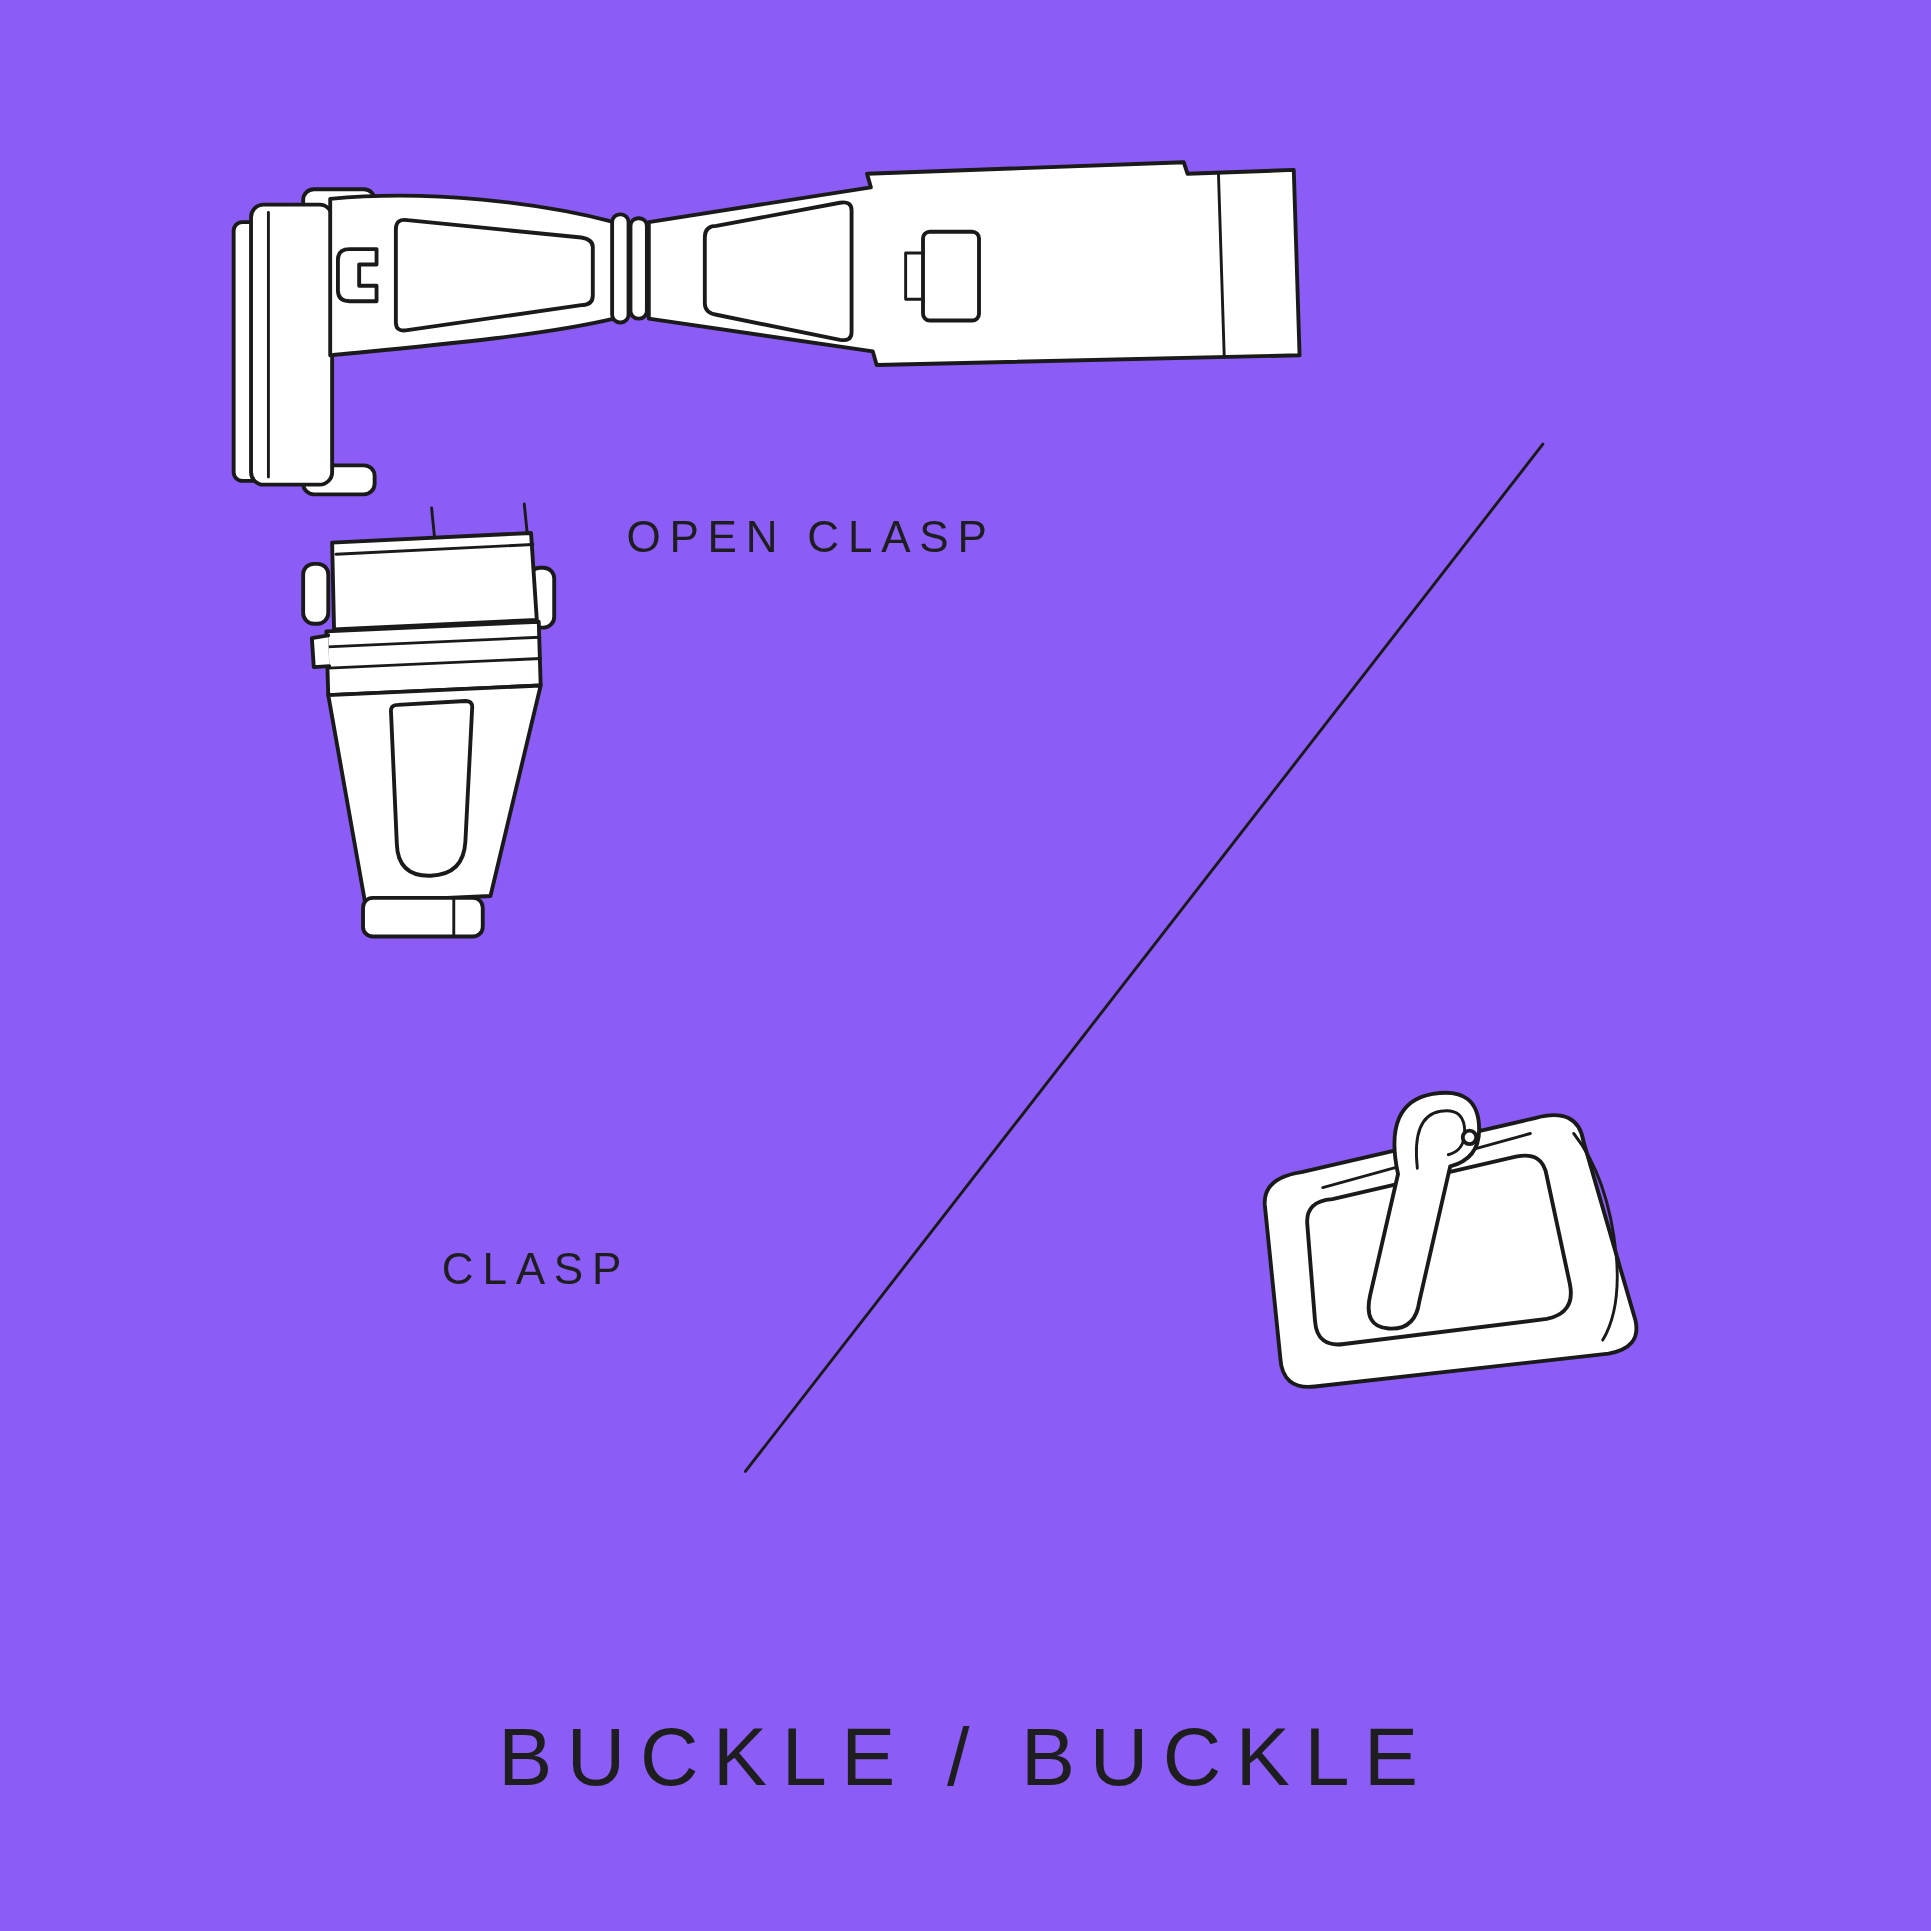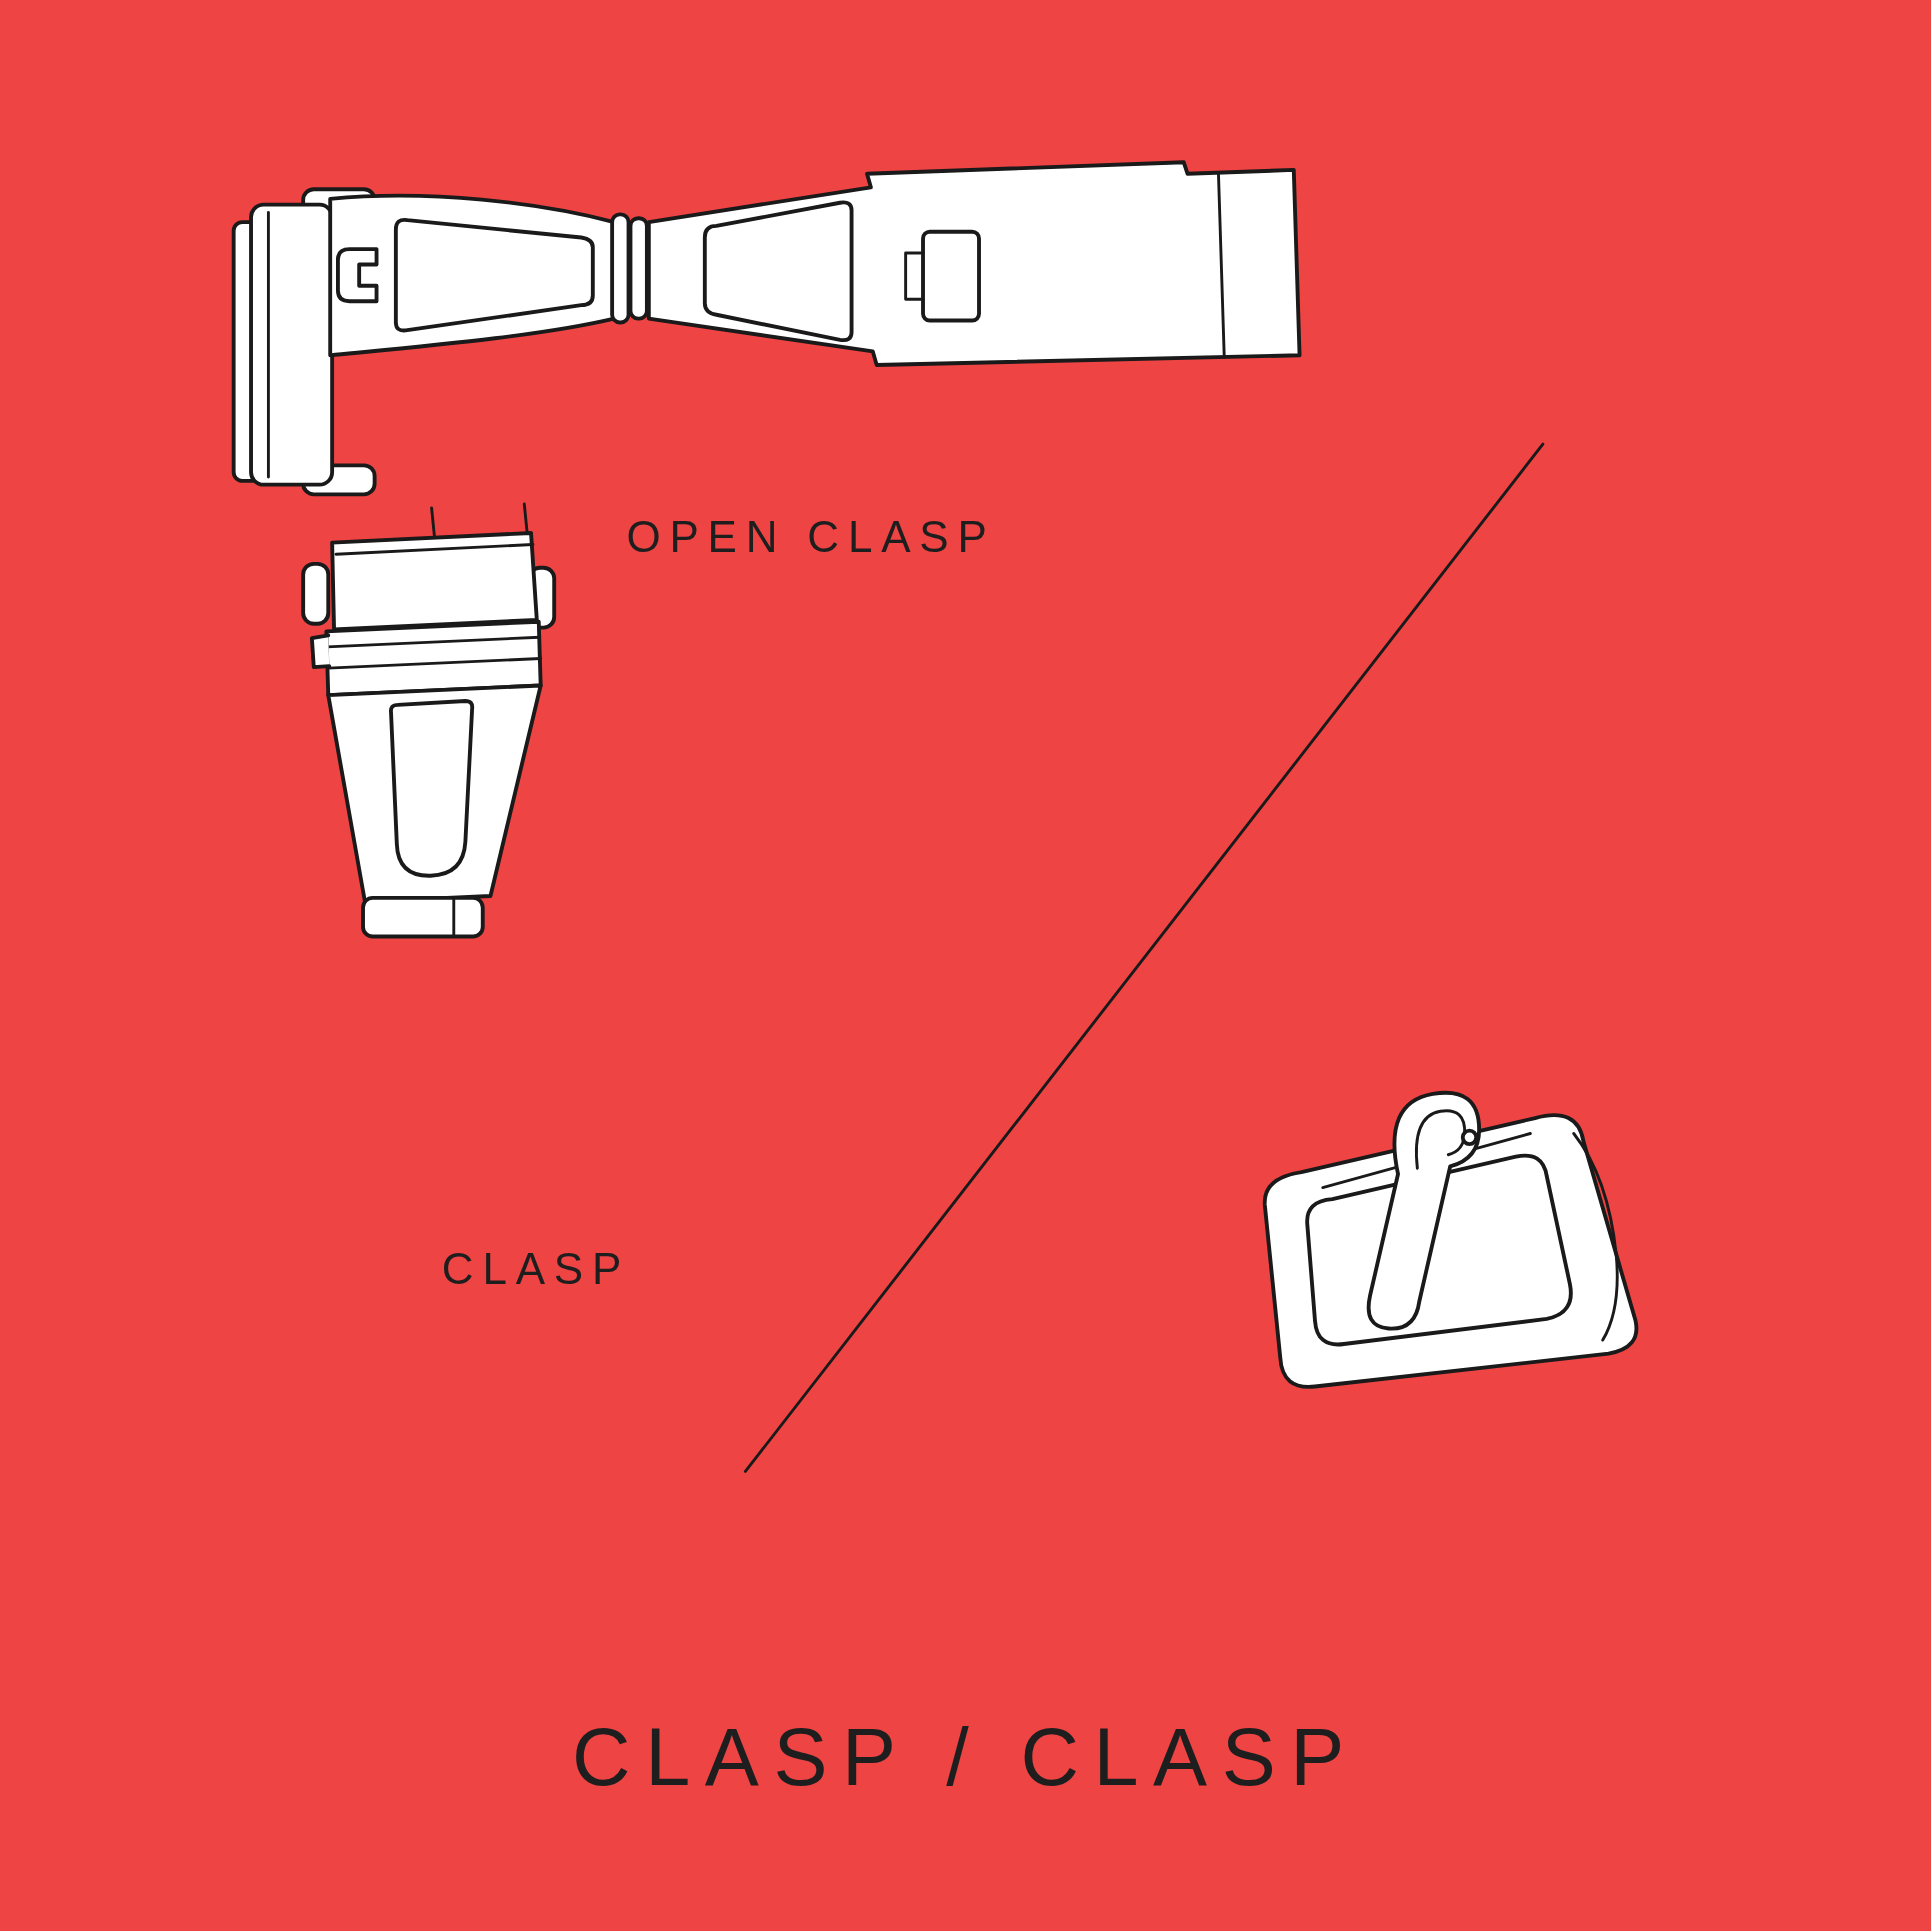--- a/index.html
+++ b/index.html
@@ -4,21 +4,21 @@
 <style>
   html, body {
     margin: 0;
     padding: 0;
     background: #ffffff;
   }
   .canvas {
     position: relative;
     width: 1931px;
     height: 1931px;
-    background: #ef4444;
+    background: #8b5cf6;
     overflow: hidden;
     font-family: "Liberation Sans", sans-serif;
   }
   .art {
     position: absolute;
     left: 0;
     top: 0;
     width: 1931px;
     height: 1931px;
     display: block;
@@ -120,15 +120,15 @@
       <path class="wh" d="M204,3 Q252,-5 252,40 Q252,70 222,78 L190,218 Q186,248 158,246 Q132,244 139,212 L168,86 Q152,12 204,3 Z"></path>
       <path class="tn" d="M188,80 Q182,26 212,21 Q238,17 237,44 Q236,62 220,66"></path>
       <circle class="wh" cx="242" cy="48" r="7"></circle>
     </g>
   </svg>
 
   <div class="label label-open-clasp">OPEN CLASP</div>
 
   <div class="label label-closed">CLASP</div>
 
-  <div class="diagram-title">CLASP / CLASP</div>
+  <div class="diagram-title">BUCKLE / BUCKLE</div>
 </div>
 
 
 </body></html>

